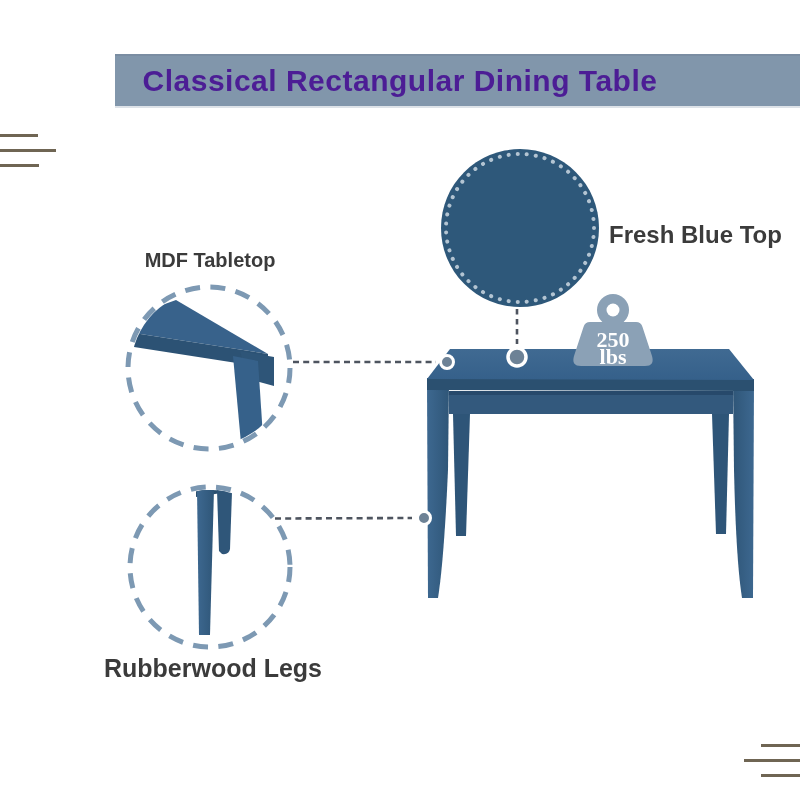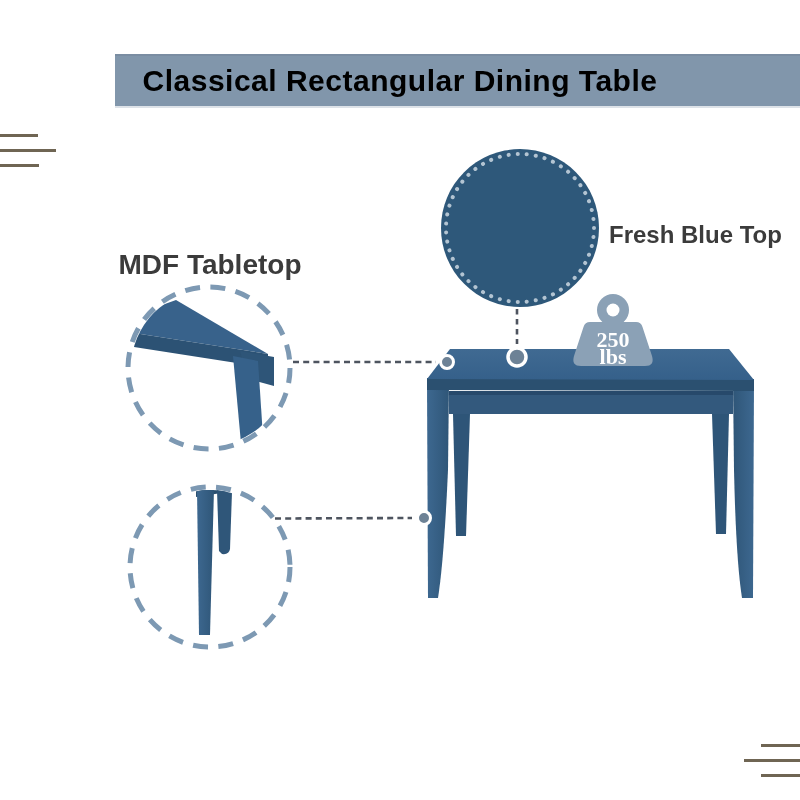--- a/index.html
+++ b/index.html
@@ -15,28 +15,28 @@
     position:absolute;left:115px;top:54px;width:685px;height:50px;
     background:#8196ab;
     border-top:2px solid #7a8da2;
     border-bottom:2px solid #dde2e8;
     display:flex;align-items:center;
   }
   .banner-inner{
     width:570px;text-align:center;
   }
   .banner-inner span{
-    color:#000000;font-weight:bold;font-size:30px;letter-spacing:0.5px;
+    color:#4c1d95;font-weight:bold;font-size:30px;letter-spacing:0.5px;
     white-space:nowrap;
   }
 
   .label{
     position:absolute;color:#3b3b3b;font-weight:bold;white-space:nowrap;
   }
-  .label-tabletop{left:90px;top:249px;width:240px;text-align:center;font-size:28px;}
+  .label-tabletop{left:90px;top:249px;width:240px;text-align:center;font-size:20px;}
   .label-top-color{left:609px;top:221px;font-size:24px;}
   .label-legs{left:83px;top:654px;width:260px;text-align:center;font-size:25px;}
 </style>
 </head>
 <body>
 
 <div class="stage">
 
   <svg class="art" width="800" height="800" viewBox="0 0 800 800">
     <defs>
@@ -126,14 +126,15 @@
   </svg>
 
   <div class="banner">
     <div class="banner-inner">
       <span>Classical Rectangular Dining Table</span>
     </div>
   </div>
 
   <div class="label label-tabletop">MDF Tabletop</div>
   <div class="label label-top-color">Fresh Blue Top</div>
+  <div class="label label-legs">Rubberwood Legs</div>
 
 </div>
 
 </body></html>

